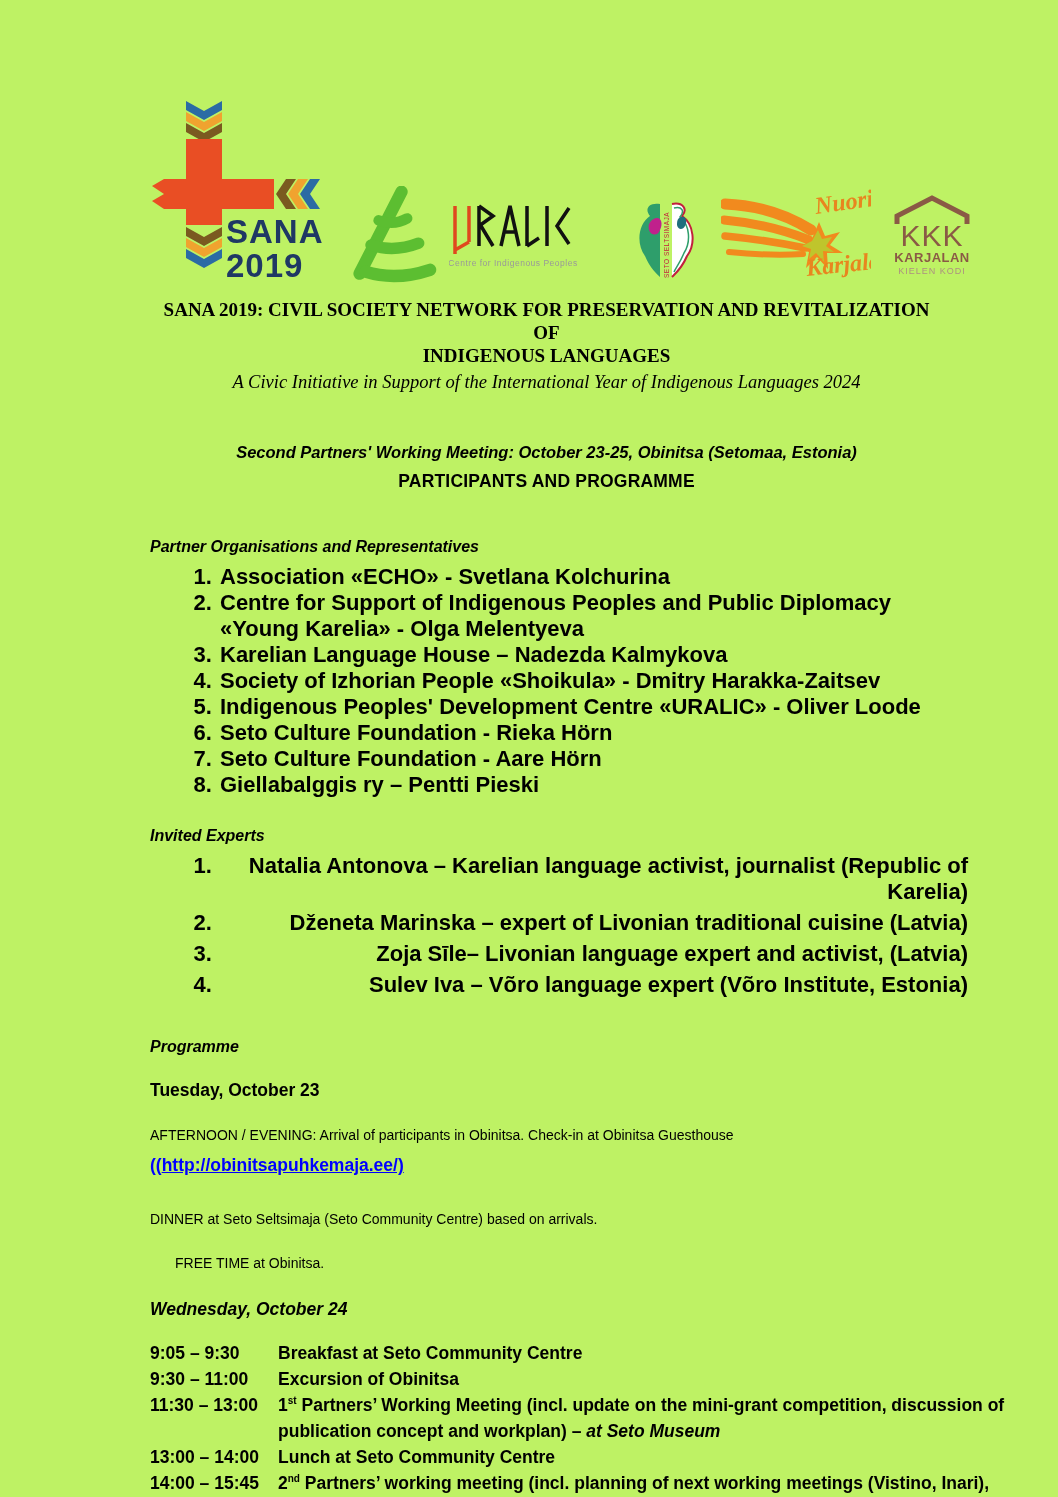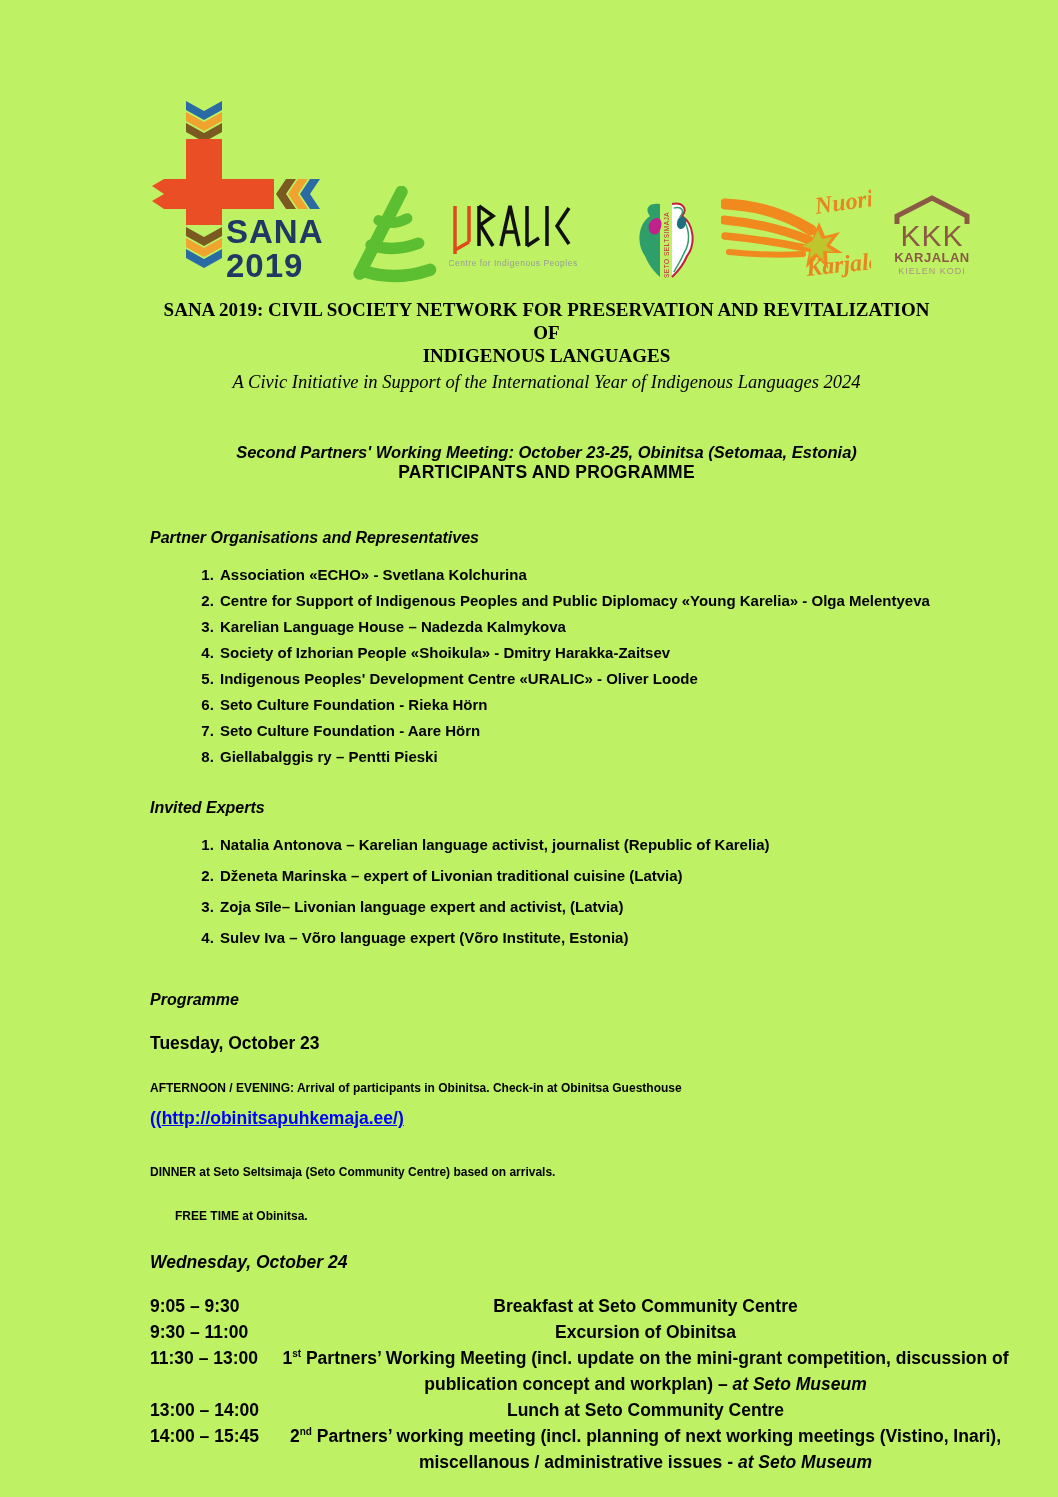--- a/index.html
+++ b/index.html
@@ -9,43 +9,43 @@
   .center-col{width:793px;text-align:center;}
 
   
   .logo-row{margin-top:100px;height:186px;display:flex;align-items:flex-end;}
   .logo-row svg{display:block;flex:0 0 auto;}
 
   
   .doc-title{font-family:"Liberation Serif",serif;font-weight:bold;font-size:19px;line-height:23px;margin-top:12px;}
   .doc-subtitle{font-family:"Liberation Serif",serif;font-style:italic;font-size:18.5px;margin-top:5px;}
   .meeting-line{font-weight:bold;font-style:italic;font-size:16.5px;margin-top:50px;}
-  .participants-line{font-weight:bold;font-size:17.5px;letter-spacing:.2px;}
+  .participants-line{font-weight:bold;font-size:17.5px;margin-top:9px;letter-spacing:.2px;}
   .section-h{font-weight:bold;font-style:italic;font-size:16px;margin:0;}
   .mt46{margin-top:46px;} .mt24{margin-top:29px;} .mt40{margin-top:40px;}
   .day-h{font-weight:bold;font-size:17.5px;margin:24px 0 0 0;}
   .day-h.it{font-style:italic;}
 
   
-  ol.doc-list{margin:15px 0 0 0;padding-left:68px;width:750px;
-              font-weight:bold;font-size:15px;line-height:26px;}
+  ol.doc-list{margin:8px 0 0 0;padding-left:68px;width:750px;
+              font-weight:bold;font-size:22px;line-height:26px;}
   ol.doc-list li{padding-left:2px;}
-  ol.doc-list.experts li{margin-bottom:5px;}
+  ol.doc-list.experts li{margin-bottom:5px;text-align:right;}
 
   
-  p.body{font-size:12px;line-height:24px;margin:22px 0 0 0;font-weight:bold;}
+  p.body{font-size:14px;line-height:24px;margin:22px 0 0 0;font-weight:normal;}
   p.link-line{font-size:17.5px;font-weight:bold;margin:8px 0 0 0;}
   .link-prefix{color:#0000FF;text-decoration:none;}
   a.doc-link{color:#0000FF;text-decoration:underline;cursor:pointer;}
 
   
   .schedule{margin-top:20px;font-size:17.5px;font-weight:bold;line-height:26px;}
   .sched-row{display:flex;}
   .sched-time{flex:0 0 128px;}
-  .sched-desc{flex:1 1 auto;max-width:740px;text-align:center;}
+  .sched-desc{flex:1 1 auto;max-width:740px;}
   .sched-desc sup{font-size:10px;vertical-align:super;line-height:0;}
   .sched-desc i{font-style:italic;}
 </style>
 </head>
 <body>
 
 <div class="page">
   <div class="content">
 
     <div class="logo-row">

